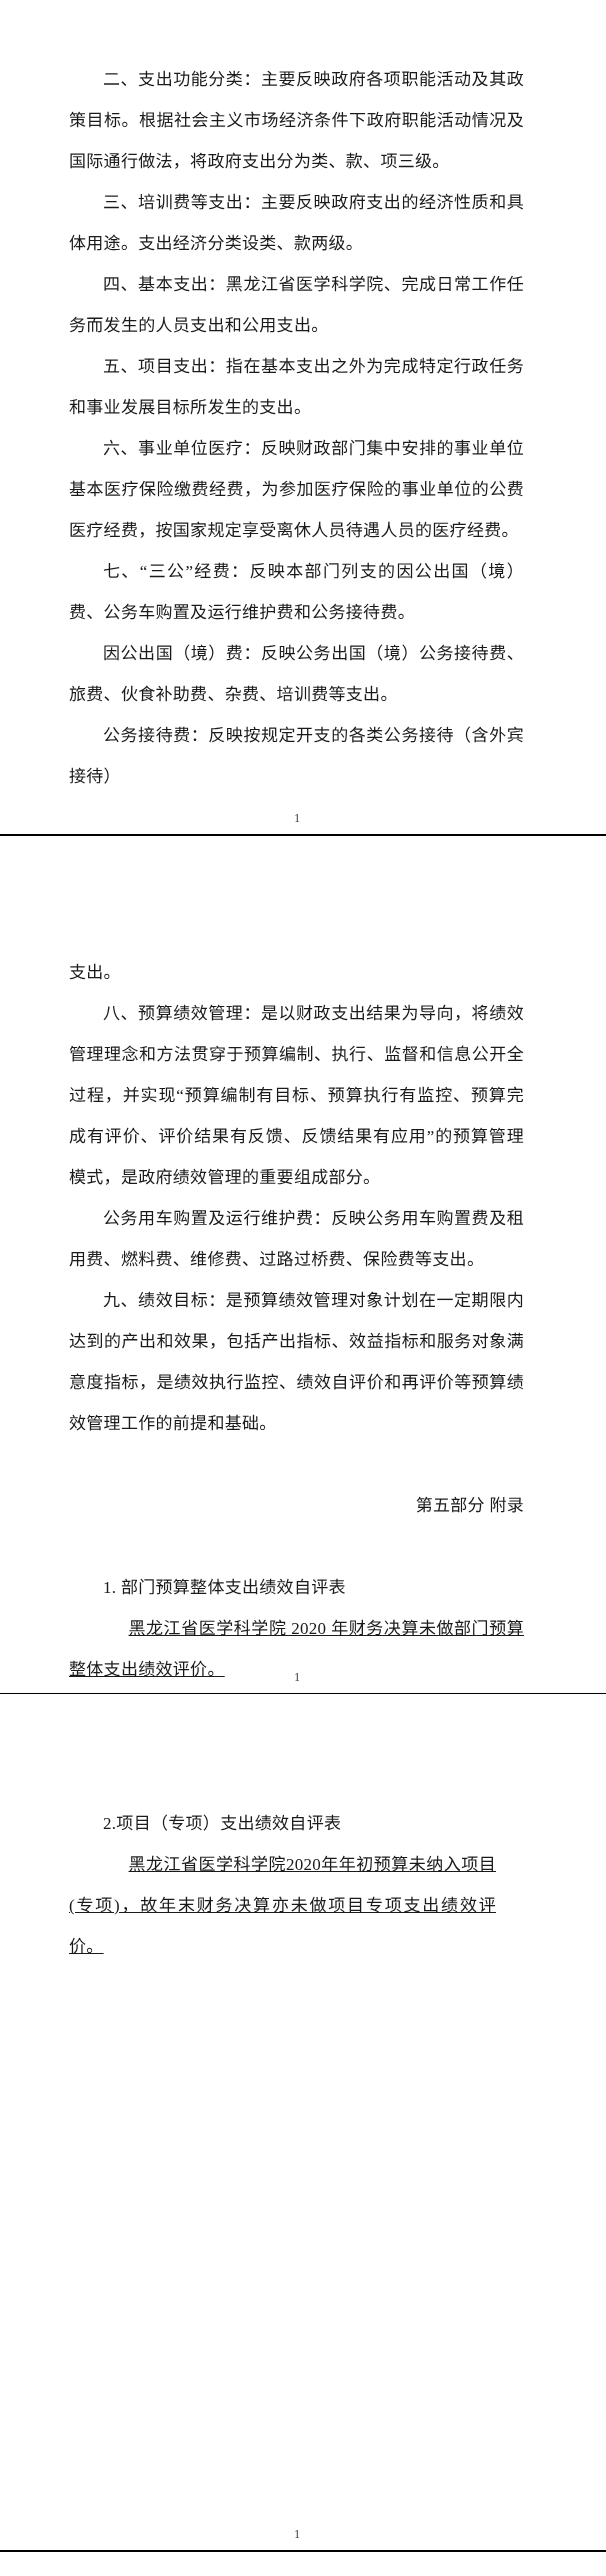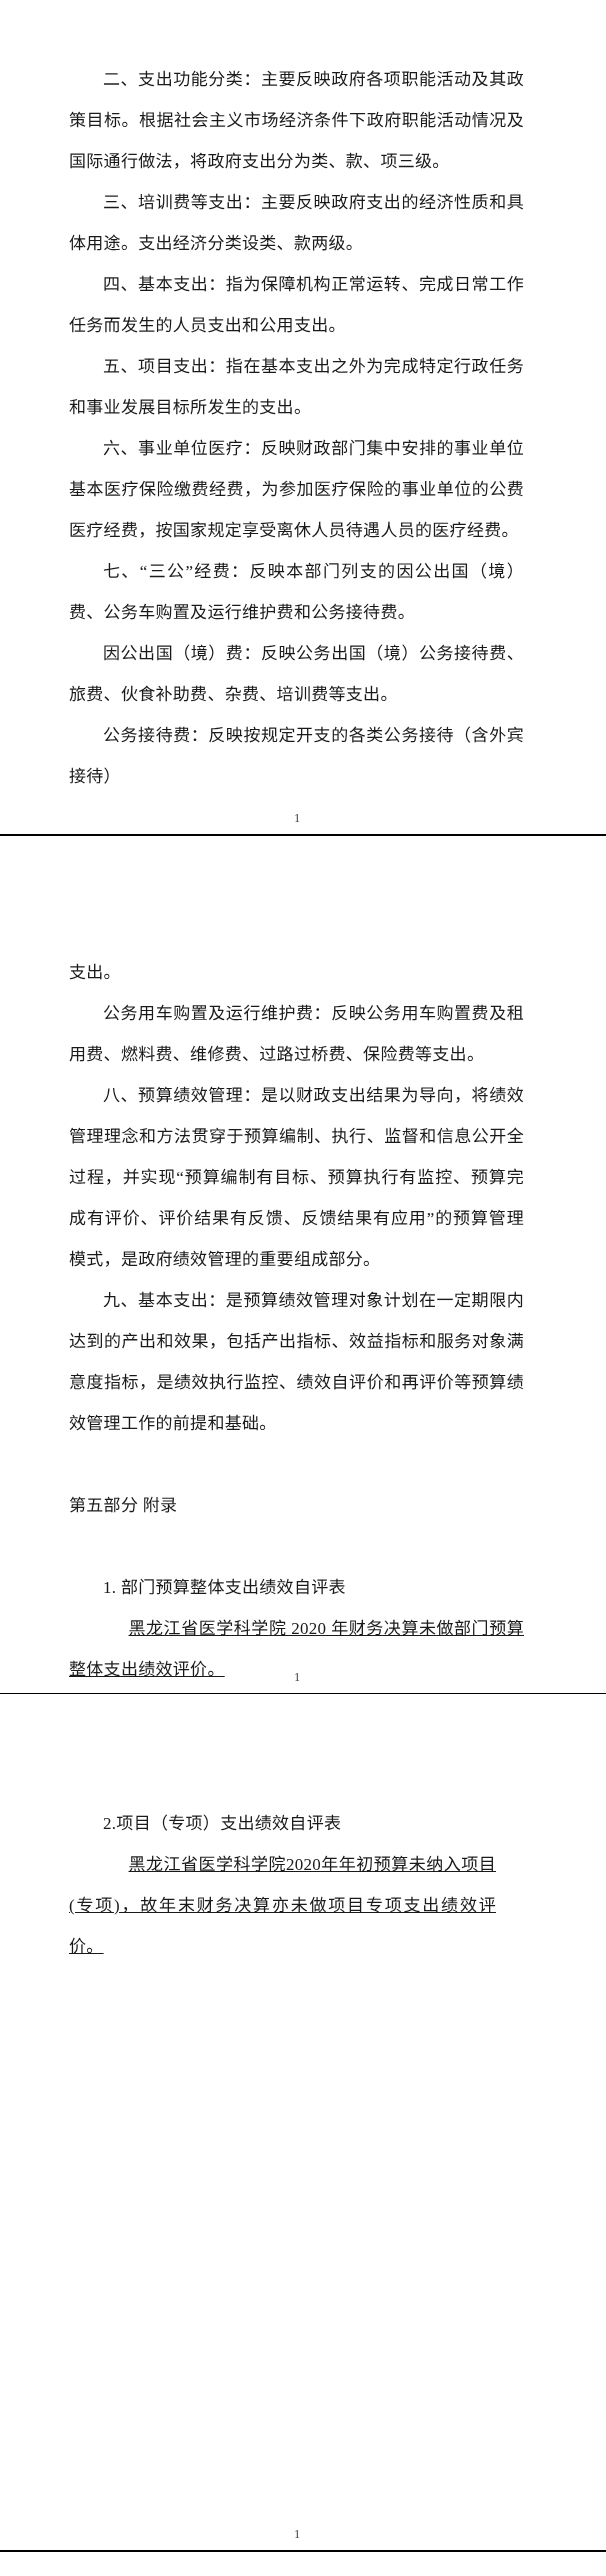--- a/index.html
+++ b/index.html
@@ -46,21 +46,21 @@
     letter-spacing: 0.3px;
     word-break: break-all;
   }
   p.no-indent { text-indent: 0; }
   p.deep-indent { text-indent: 3.5em; text-decoration: underline; }
   p.gap-above { margin-top: 41px; }
   .section-heading {
     margin: 41px 0 0 0;
     font-size: 17px;
     line-height: 41px;
-    text-align: left;
+    text-align: right;
     text-indent: 0;
     letter-spacing: 0.3px;
   }
   .page-number {
     position: absolute;
     left: 0;
     right: 0;
     bottom: 9.2px;
     text-align: center;
     font-family: "Liberation Serif", serif;
@@ -70,36 +70,36 @@
   }
 </style>
 </head>
 <body>
 
 <div class="doc">
 
   <div class="page page-1">
     <p class="body-para">二、支出功能分类：主要反映政府各项职能活动及其政策目标。根据社会主义市场经济条件下政府职能活动情况及国际通行做法，将政府支出分为类、款、项三级。</p>
     <p class="body-para">三、培训费等支出：主要反映政府支出的经济性质和具体用途。支出经济分类设类、款两级。</p>
-    <p class="body-para">四、基本支出：指为保障机构正常运转、完成日常工作任务而发生的人员支出和公用支出。</p>
+    <p class="body-para">四、基本支出：黑龙江省医学科学院、完成日常工作任务而发生的人员支出和公用支出。</p>
     <p class="body-para">五、项目支出：指在基本支出之外为完成特定行政任务和事业发展目标所发生的支出。</p>
     <p class="body-para">六、事业单位医疗：反映财政部门集中安排的事业单位基本医疗保险缴费经费，为参加医疗保险的事业单位的公费医疗经费，按国家规定享受离休人员待遇人员的医疗经费。</p>
     <p class="body-para">七、“三公”经费：反映本部门列支的因公出国（境）费、公务车购置及运行维护费和公务接待费。</p>
     <p class="body-para">因公出国（境）费：反映公务出国（境）公务接待费、旅费、伙食补助费、杂费、培训费等支出。</p>
     <p class="body-para">公务接待费：反映按规定开支的各类公务接待（含外宾接待）</p>
     <div class="page-number">1</div>
   </div>
 
   <div class="page-divider"></div>
 
   <div class="page page-2">
     <p class="body-para no-indent">支出。</p>
+    <p class="body-para">八、预算绩效管理：是以财政支出结果为导向，将绩效管理理念和方法贯穿于预算编制、执行、监督和信息公开全过程，并实现“预算编制有目标、预算执行有监控、预算完成有评价、评价结果有反馈、反馈结果有应用”的预算管理模式，是政府绩效管理的重要组成部分。</p>
     <p class="body-para">公务用车购置及运行维护费：反映公务用车购置费及租用费、燃料费、维修费、过路过桥费、保险费等支出。</p>
-    <p class="body-para">八、预算绩效管理：是以财政支出结果为导向，将绩效管理理念和方法贯穿于预算编制、执行、监督和信息公开全过程，并实现“预算编制有目标、预算执行有监控、预算完成有评价、评价结果有反馈、反馈结果有应用”的预算管理模式，是政府绩效管理的重要组成部分。</p>
-    <p class="body-para">九、基本支出：是预算绩效管理对象计划在一定期限内达到的产出和效果，包括产出指标、效益指标和服务对象满意度指标，是绩效执行监控、绩效自评价和再评价等预算绩效管理工作的前提和基础。</p>
+    <p class="body-para">九、绩效目标：是预算绩效管理对象计划在一定期限内达到的产出和效果，包括产出指标、效益指标和服务对象满意度指标，是绩效执行监控、绩效自评价和再评价等预算绩效管理工作的前提和基础。</p>
     <p class="section-heading">第五部分  附录</p>
     <p class="body-para gap-above">1. 部门预算整体支出绩效自评表</p>
     <p class="body-para deep-indent">黑龙江省医学科学院 2020 年财务决算未做部门预算整体支出绩效评价。</p>
     <div class="page-number">1</div>
   </div>
 
   <div class="page-divider"></div>
 
   <div class="page page-3">
     <p class="body-para">2.项目（专项）支出绩效自评表</p>

